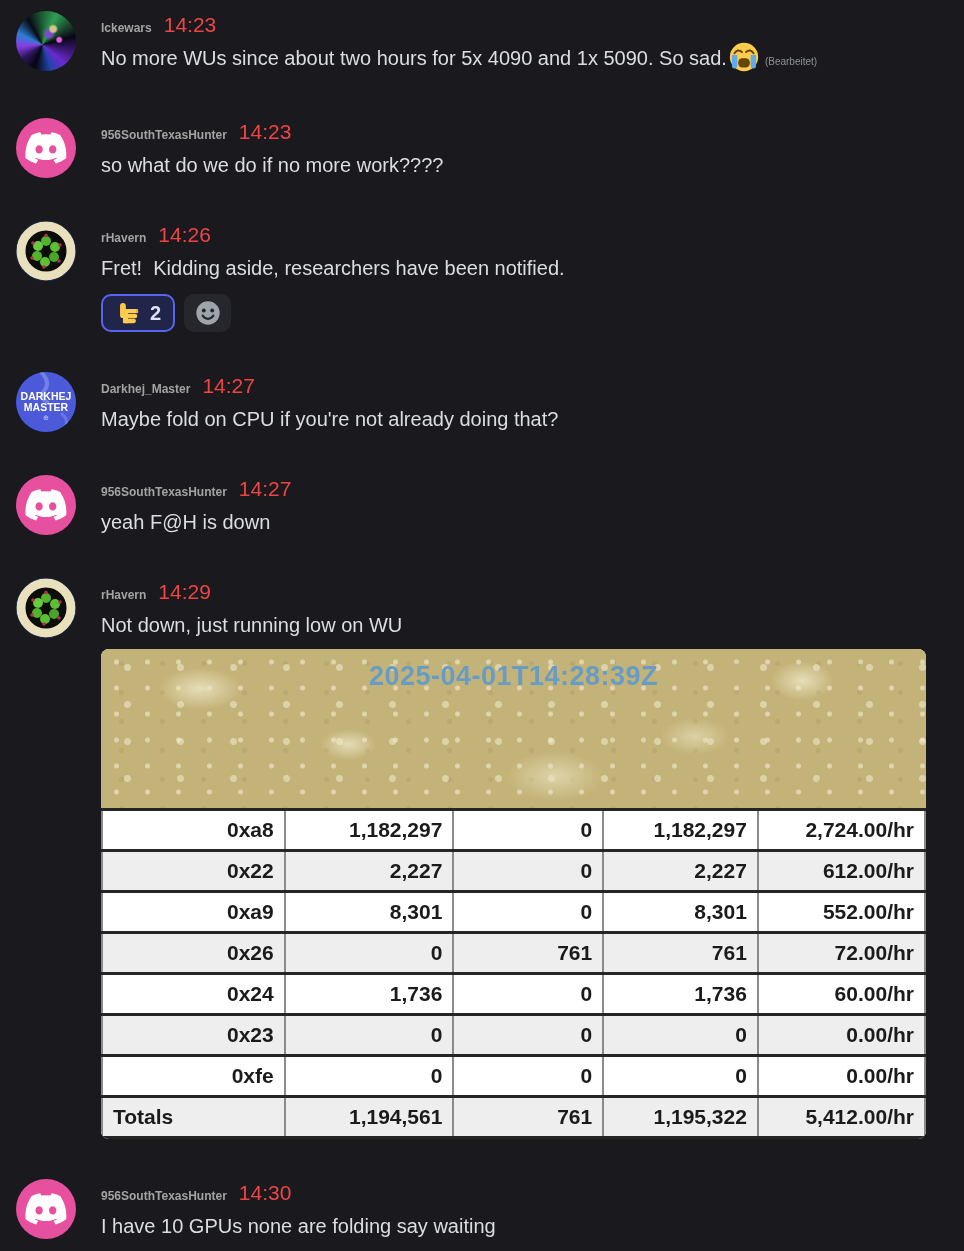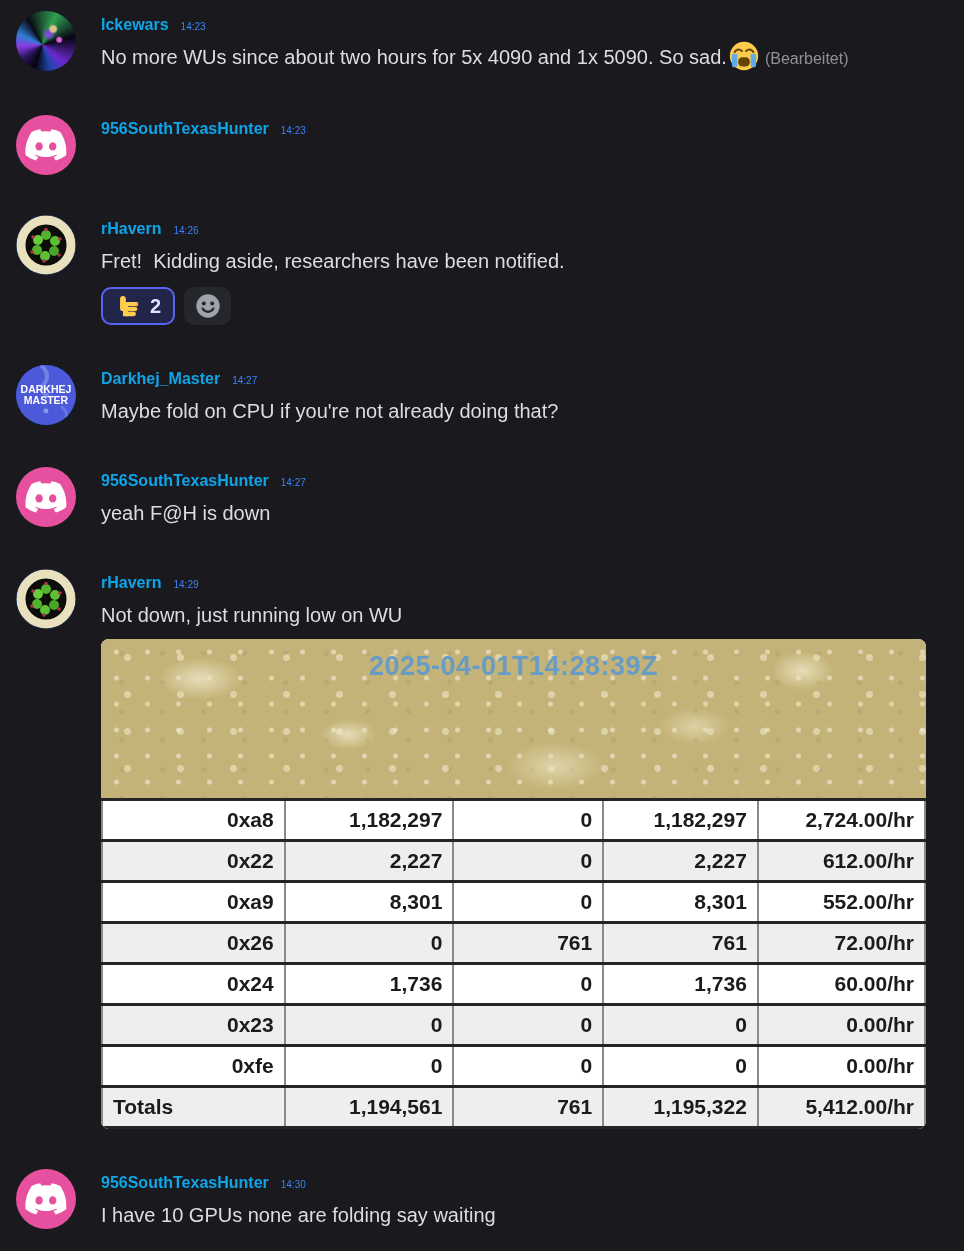--- a/index.html
+++ b/index.html
@@ -23,28 +23,28 @@
       radial-gradient(circle 7px at 62% 30%, #d8c28a 0 40%, transparent 70%),
       radial-gradient(circle 5px at 72% 48%, #e060e0 0 40%, transparent 75%),
       radial-gradient(circle 9px at 55% 38%, #7a4ad0 0 35%, transparent 70%),
       conic-gradient(from 200deg at 44% 56%,
         #06040c, #2d1660 35deg, #8a3be0 65deg, #2e7fd6 95deg,
         #0a0a14 130deg, #2fa051 185deg, #0a0614 235deg,
         #6a2ad0 290deg, #2244aa 320deg, #06040c 360deg);
   }
   .content { flex:1; min-width:0; }
   .msg-header { display:flex; align-items:baseline; gap:12px; line-height:28px; }
-  .username { font-size:16px; font-weight:600; color:#0ea5e9; cursor:pointer; }
-  .timestamp { font-size:10px; color:#3b82f6; font-weight:400; }
+  .username { font-size:12px; font-weight:600; color:#a3a3a3; cursor:pointer; }
+  .timestamp { font-size:21px; color:#ef4444; font-weight:400; }
   .msg-text {
     font-size:20px; line-height:32px; color:#dbdee1;
     white-space:pre-wrap; font-weight:400;
   }
   .inline-emoji { display:inline-block; vertical-align:-7px; margin:0 2px; }
-  .edited { font-size:16px; color:#8e9297; margin-left:4px; }
+  .edited { font-size:10px; color:#8e9297; margin-left:4px; }
   .reactions { display:flex; gap:9px; margin-top:10px; }
   .reaction-pill {
     display:inline-flex; align-items:center; gap:9px;
     height:38px; padding:0 12px; border-radius:10px;
     background:#22254a; border:2px solid #5865f2; cursor:pointer;
   }
   .reaction-count { font-size:20px; font-weight:600; color:#dee2ff; }
   .add-reaction-btn {
     width:47px; height:38px; border-radius:10px; background:#26272c;
     display:flex; align-items:center; justify-content:center; cursor:pointer;
@@ -153,20 +153,21 @@
           <g transform="translate(2.6,2.6) scale(0.78)">
             <use href="#discord-logo"></use>
           </g>
         </svg>
     </div>
     <div class="content">
       <div class="msg-header">
         <span class="username">956SouthTexasHunter</span>
         <span class="timestamp">14:23</span>
       </div>
+      <div class="msg-text">so what do we do if no more work????</div>
     </div>
   </div>
 
   <div class="message">
     <div class="avatar">
       <svg viewBox="0 0 60 60">
           <use href="#rhavern-art"></use>
         </svg>
     </div>
     <div class="content">

